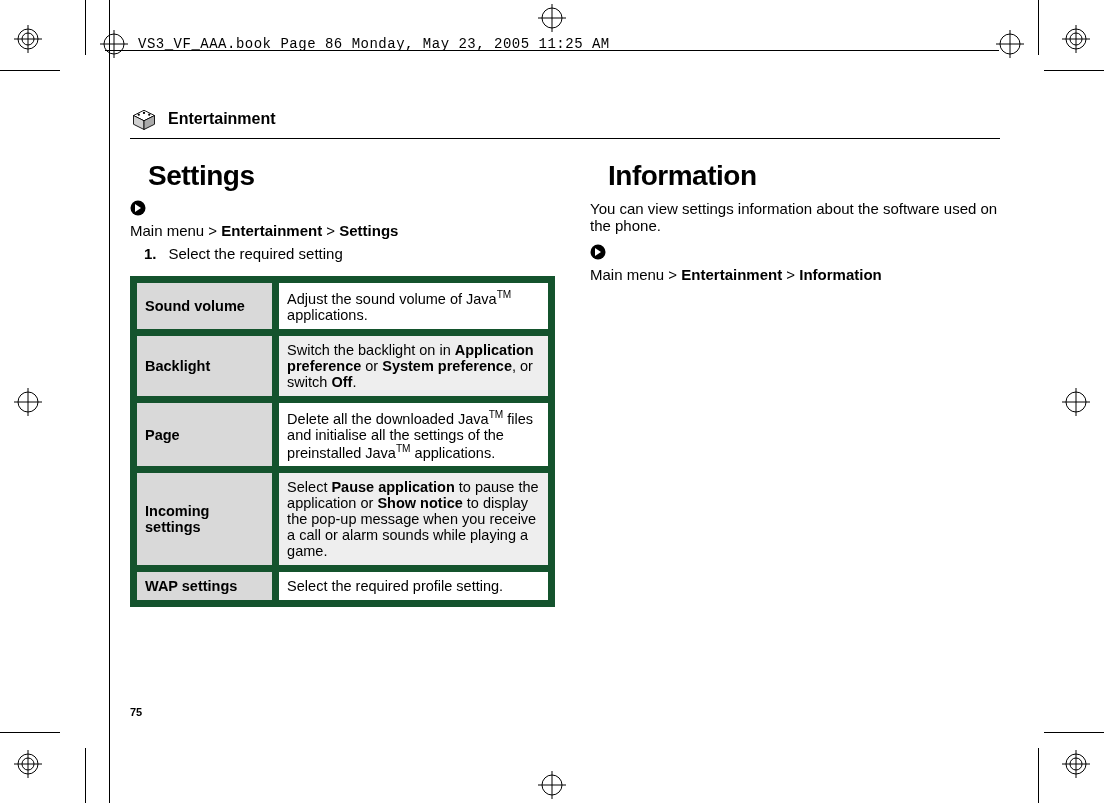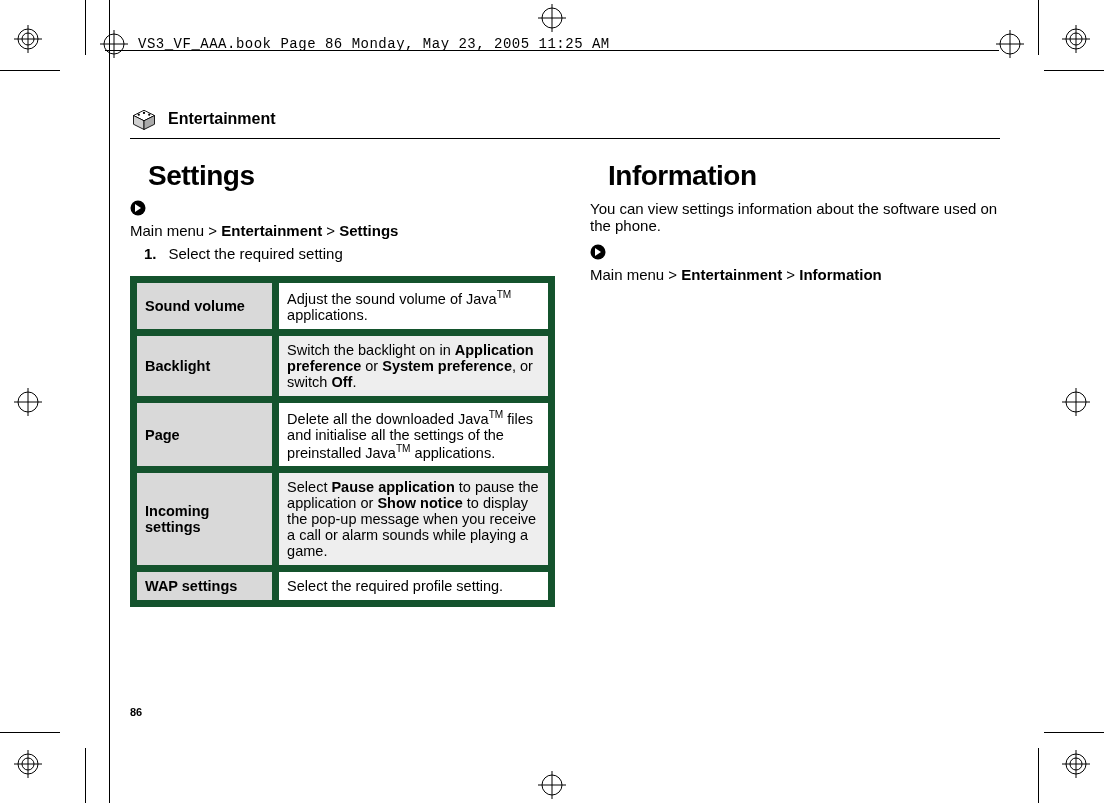--- a/index.html
+++ b/index.html
@@ -314,16 +314,16 @@
                 <path d="M5 4 L11 8 L5 12 Z" fill="#fff"></path>
               </svg>
         </span>
         <span>
           <span>Main menu &gt; </span><span class="b">Entertainment</span><span> &gt; </span><span class="b">Information</span>
         </span>
       </div>
     </div>
   </div>
 
-  <div class="pnum">86</div>
+  <div class="pnum">75</div>
 </div>
 
 </div>
 
 </body></html>

